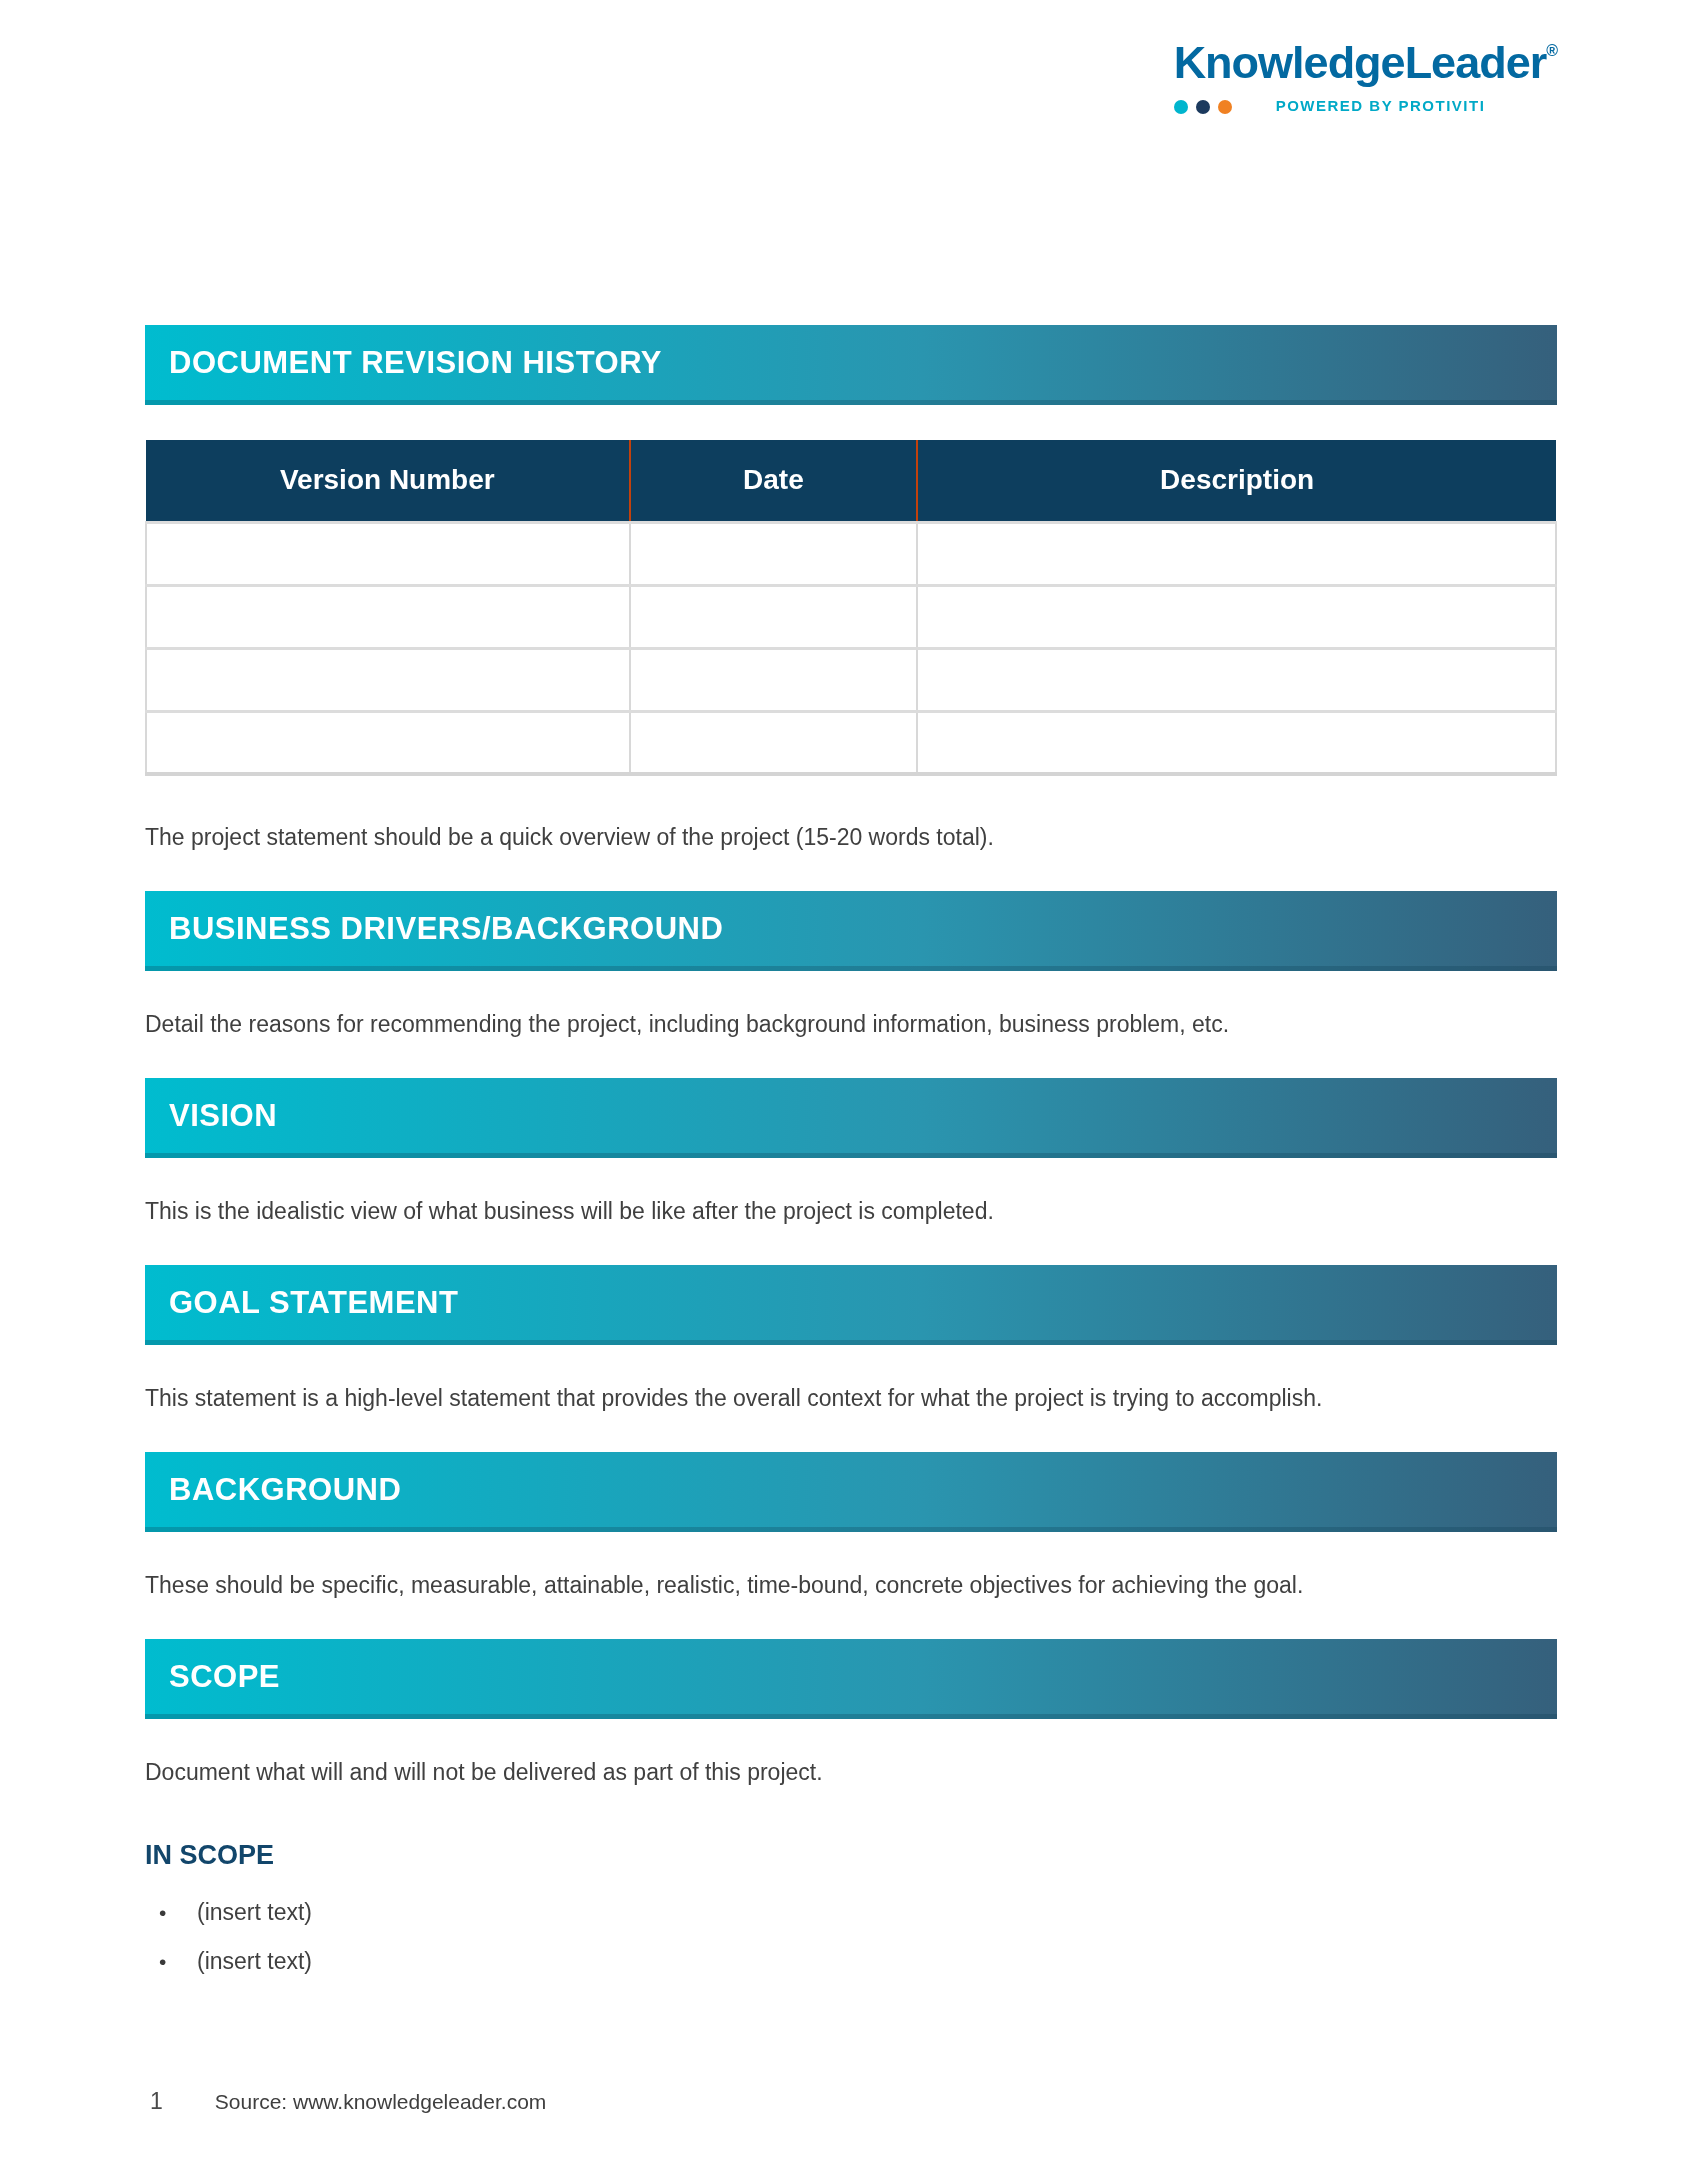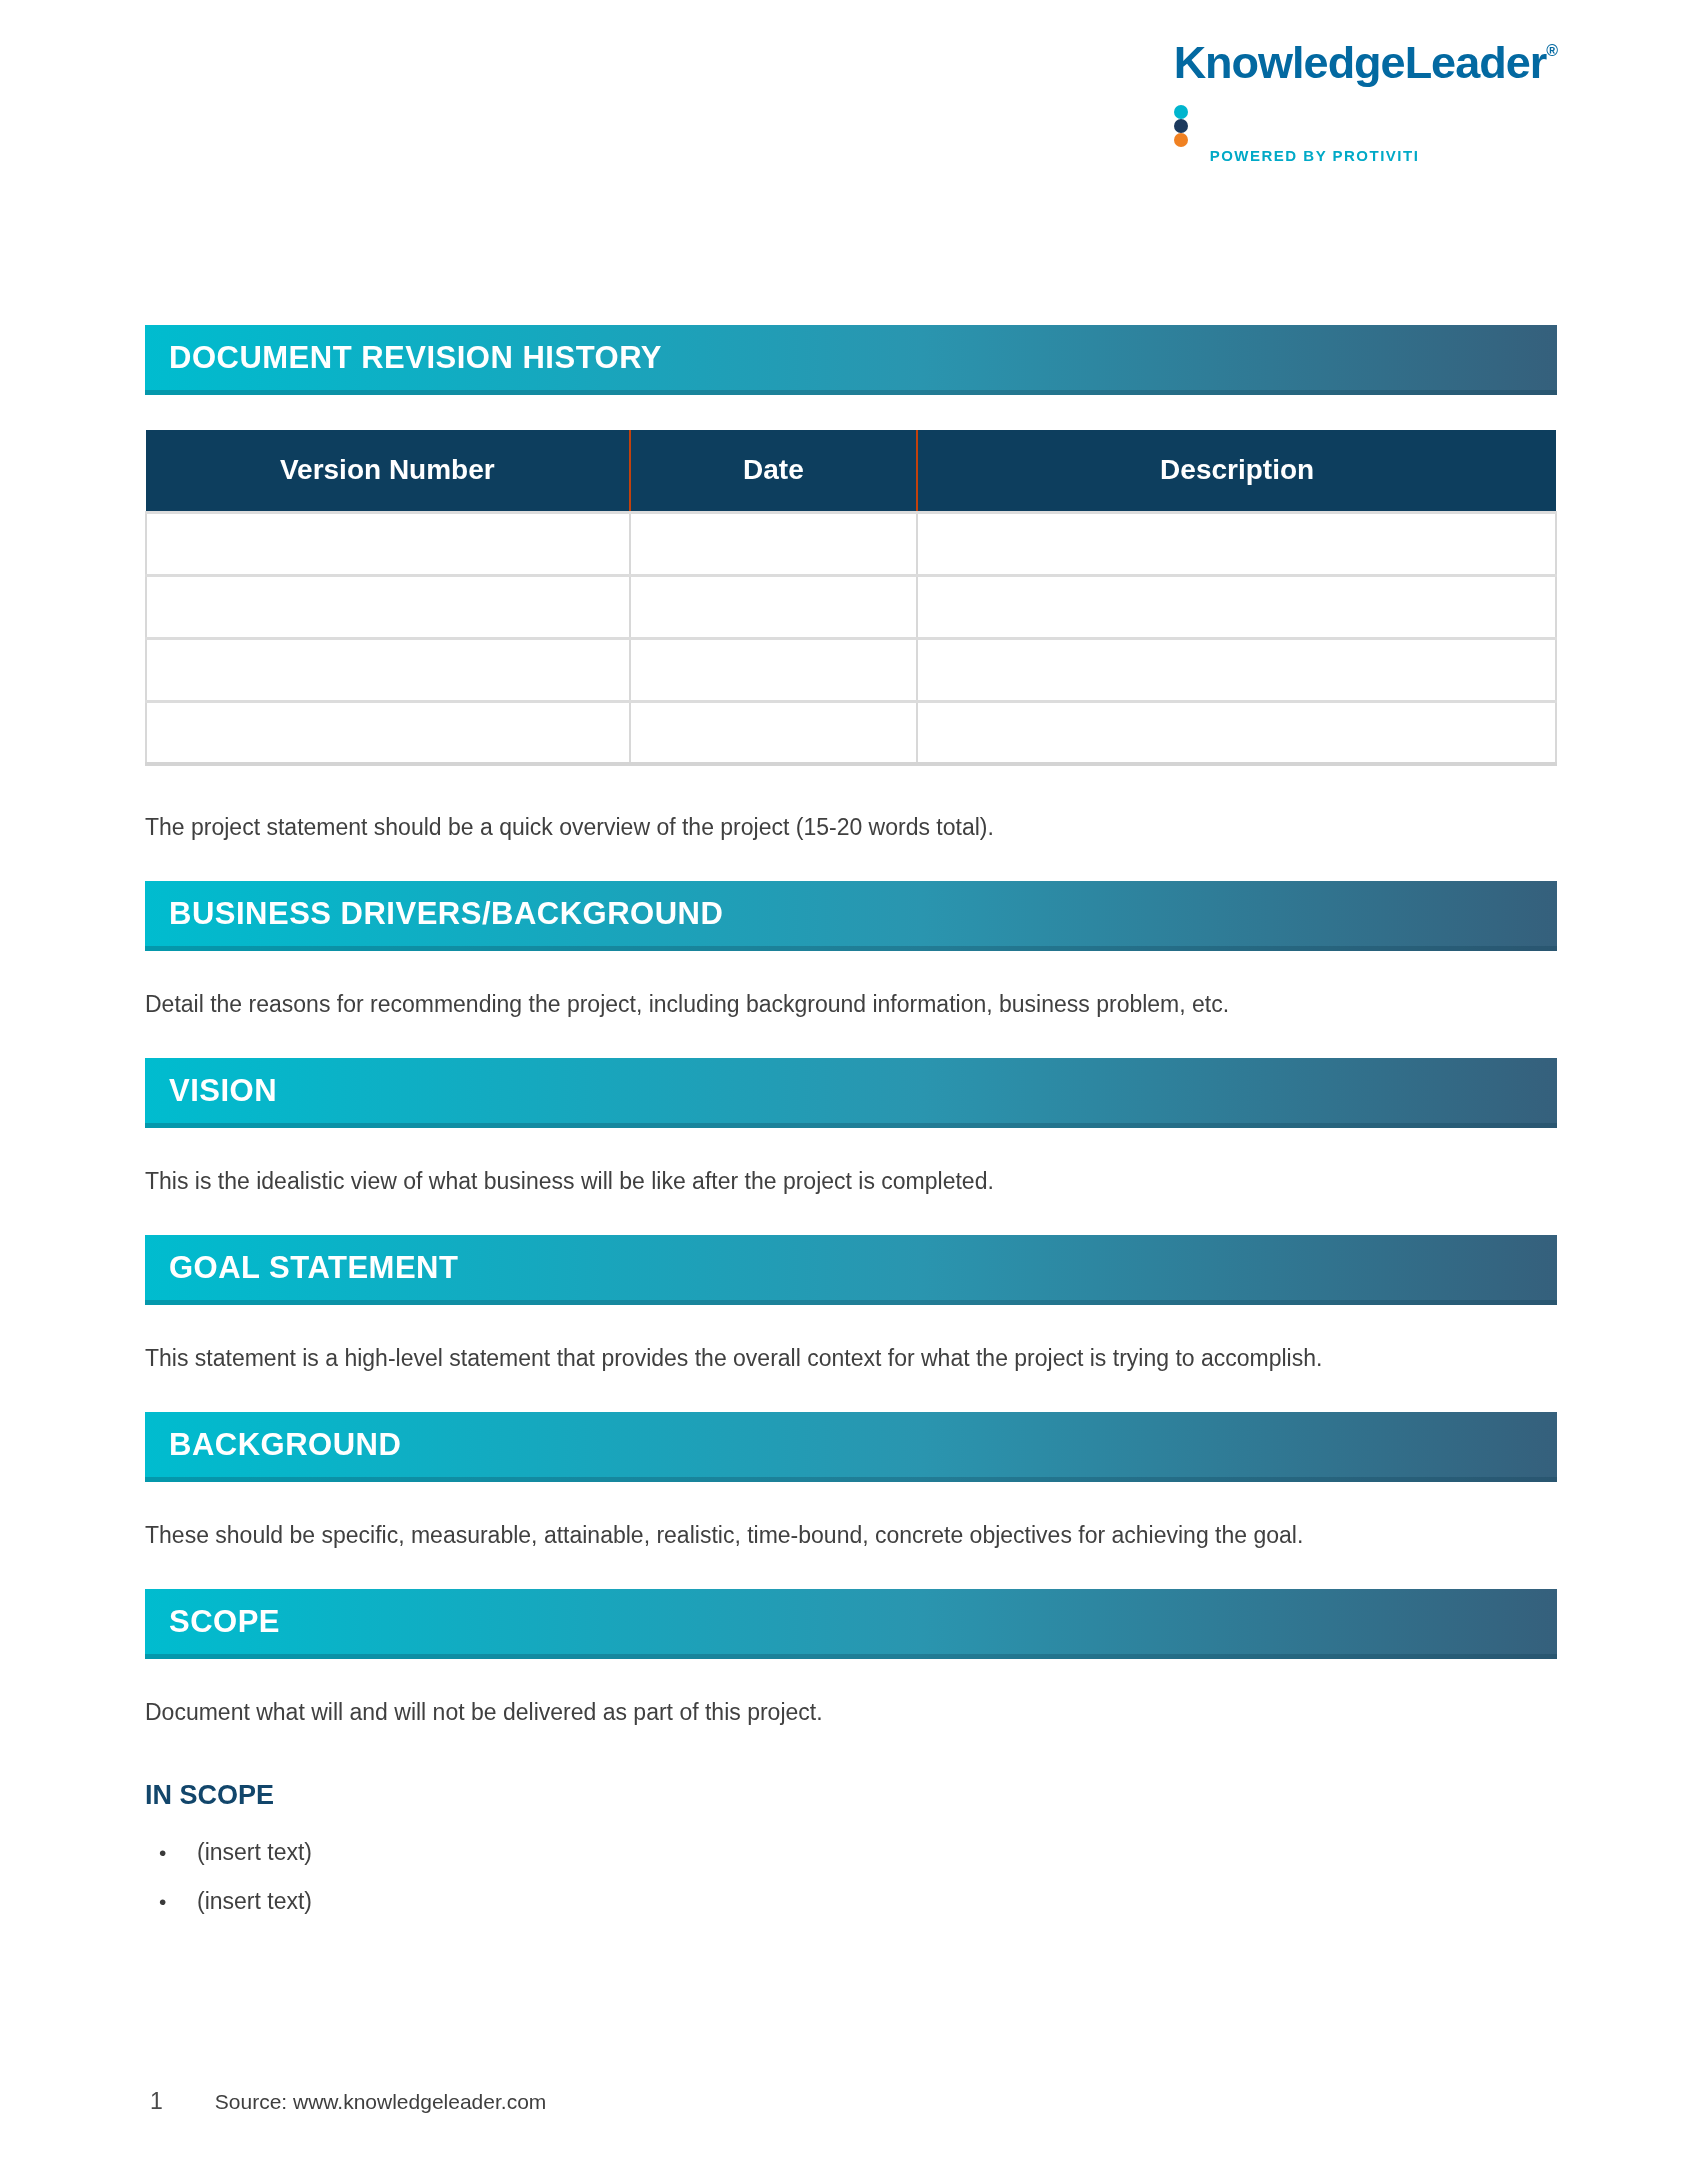--- a/index.html
+++ b/index.html
@@ -12,39 +12,39 @@
   }
   .page { position: absolute; inset: 0; }
 
   
   .logo { position: absolute; top: 40px; right: 142px; text-align: left; }
   .logo-brand {
     font-size: 45px; font-weight: bold; color: #0369a1;
     letter-spacing: -1px; line-height: 1;
   }
   .logo-brand .reg { font-size: 16px; vertical-align: 22px; letter-spacing: 0; }
-  .logo-tagline-row { margin-top: 20px; display: flex; align-items: flex-start; flex-direction: column; }
+  .logo-tagline-row { margin-top: 12px; display: flex; align-items: flex-end; }
   .dot { width: 14px; height: 14px; border-radius: 50%; display: inline-block; margin-right: 8px; }
   .tagline {
     margin-left: 36px; font-size: 15px; font-weight: bold;
     letter-spacing: 1.5px; color: #00a9c7;
   }
 
   
   h1.doc-title {
     position: absolute; top: 184px; left: 0; width: 100%;
     text-align: center; font-size: 53px; font-weight: bold;
     color: #5e7ca0; letter-spacing: 0;
   }
 
   
   .content { position: absolute; top: 325px; left: 145px; width: 1412px; }
 
   .banner {
-    height: 70px; width: 100%;
+    height: 80px; width: 100%;
     background: linear-gradient(90deg, #00bccf 0%, #2a95af 55%, #35607c 100%);
     border-bottom: 5px solid rgba(13, 62, 82, 0.28);
     display: flex; align-items: center;
     padding-left: 24px;
   }
   .banner span {
     color: #ffffff; font-size: 31px; font-weight: bold; letter-spacing: 0.5px;
   }
   .banner + .banner, p + .banner, .bullets + .banner { margin-top: 38px; }
 

